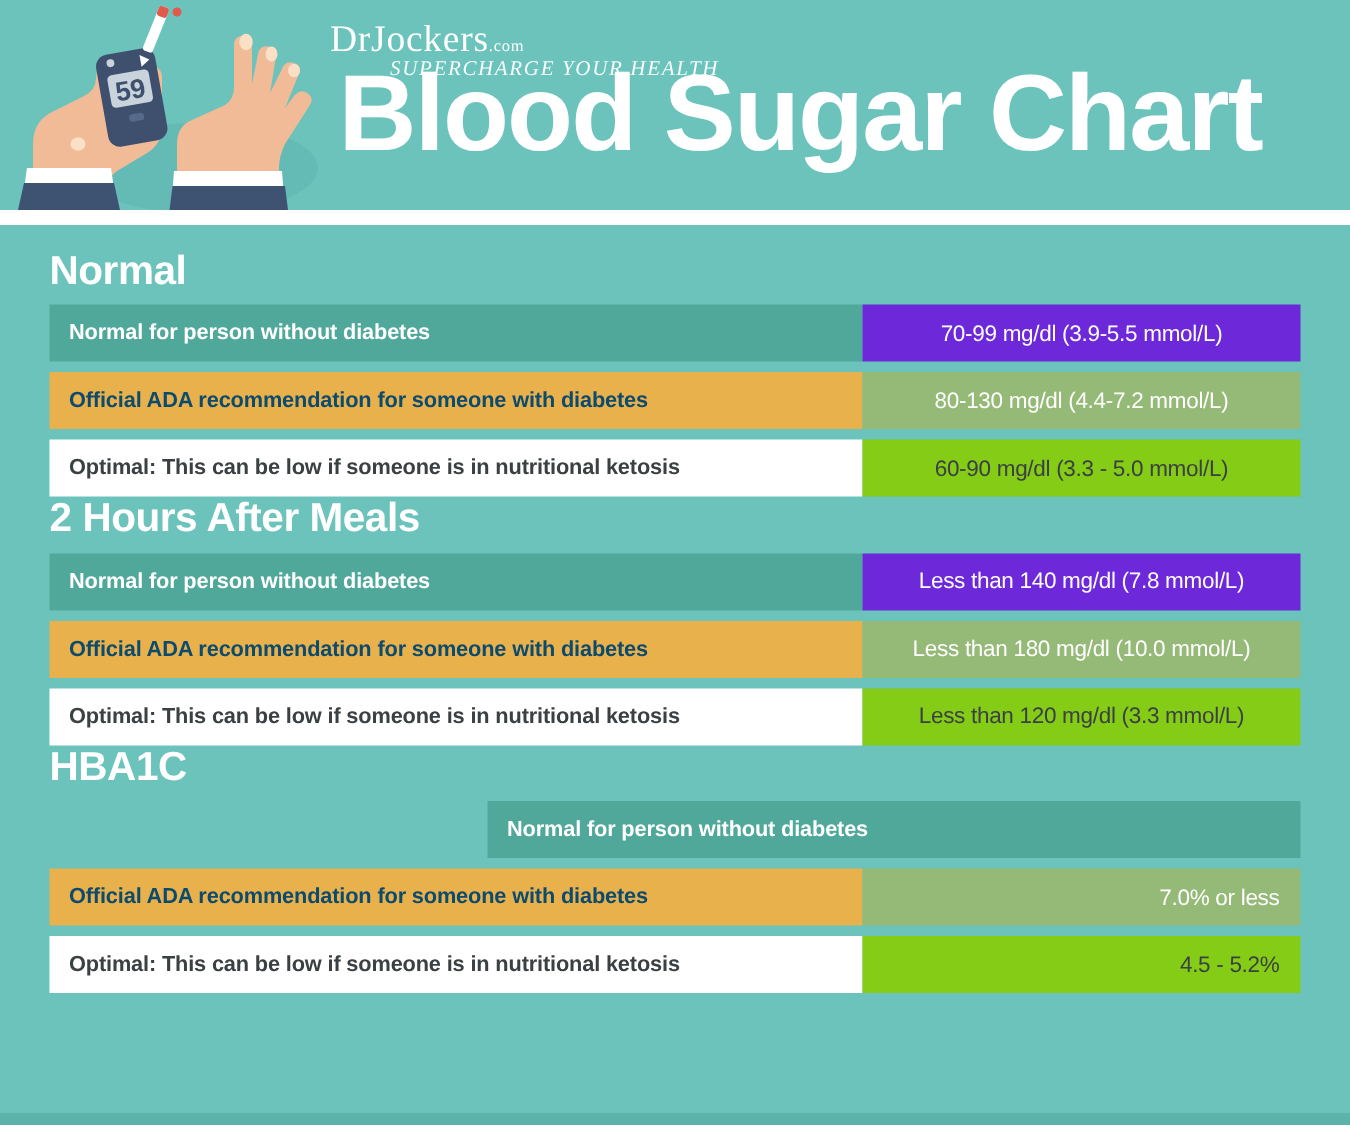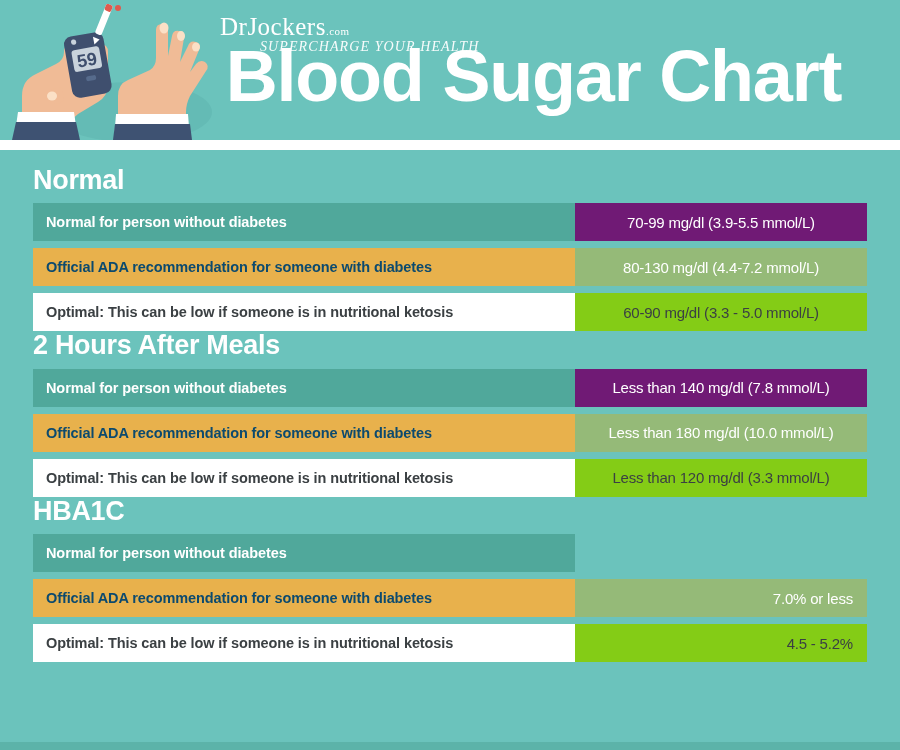--- a/index.html
+++ b/index.html
@@ -115,20 +115,21 @@
     letter-spacing: -0.3px;
     margin: 0 0 9px 0;
     line-height: 1.05;
   }
 
   .row {
     display: flex;
     align-items: stretch;
     height: 38px;
     margin-bottom: 7px;
+    justify-content: flex-end;
   }
   .row:last-child { margin-bottom: 0; }
 
   .row-label {
     width: 542px;
     box-sizing: border-box;
     display: flex;
     align-items: center;
     padding-left: 13px;
     font-size: 14.5px;
@@ -147,21 +148,21 @@
     letter-spacing: -0.2px;
     white-space: nowrap;
   }
   .row-value.align-right {
     justify-content: flex-end;
     padding-right: 14px;
   }
 
   
   .row.normal .row-label  { background: #50a89b; color: #ffffff; }
-  .row.normal .row-value  { background: #701a75; color: #ffffff; }
+  .row.normal .row-value  { background: #6d28d9; color: #ffffff; }
 
   .row.ada .row-label     { background: #e8b14c; color: #0c4a6e; }
   .row.ada .row-value     { background: #95ba78; color: #ffffff; }
 
   .row.optimal .row-label { background: #ffffff; color: #3b4043; }
   .row.optimal .row-value { background: #84cc16; color: #3b4043; }
 
   .footer-band {
     position: absolute;
     left: 0;

